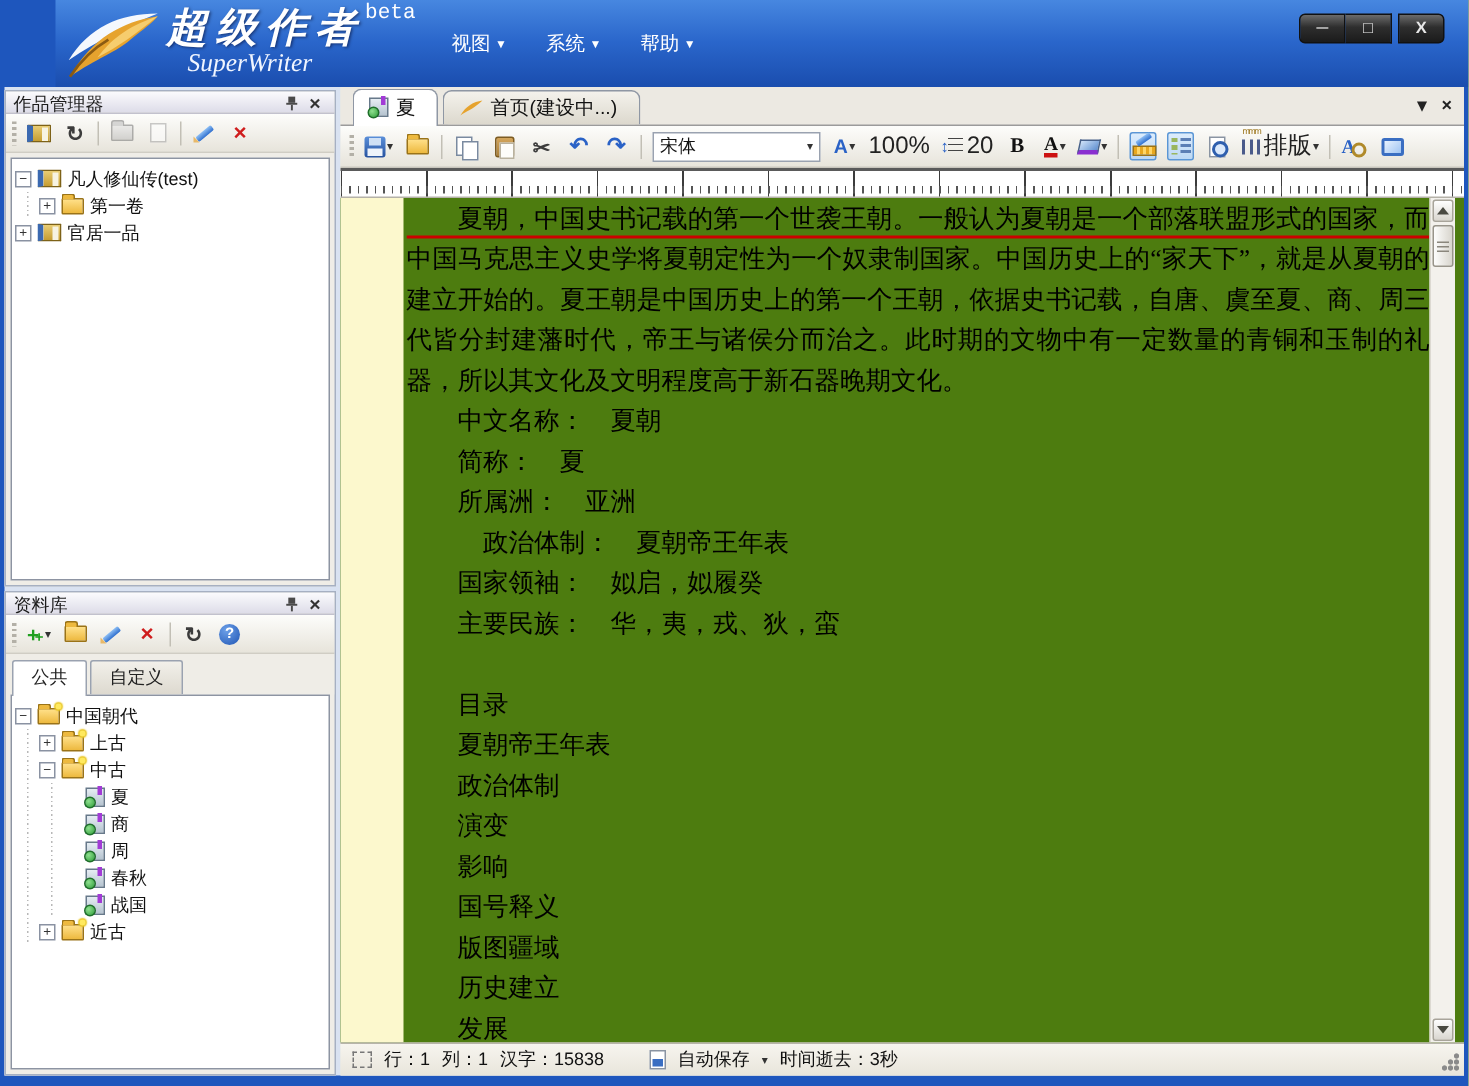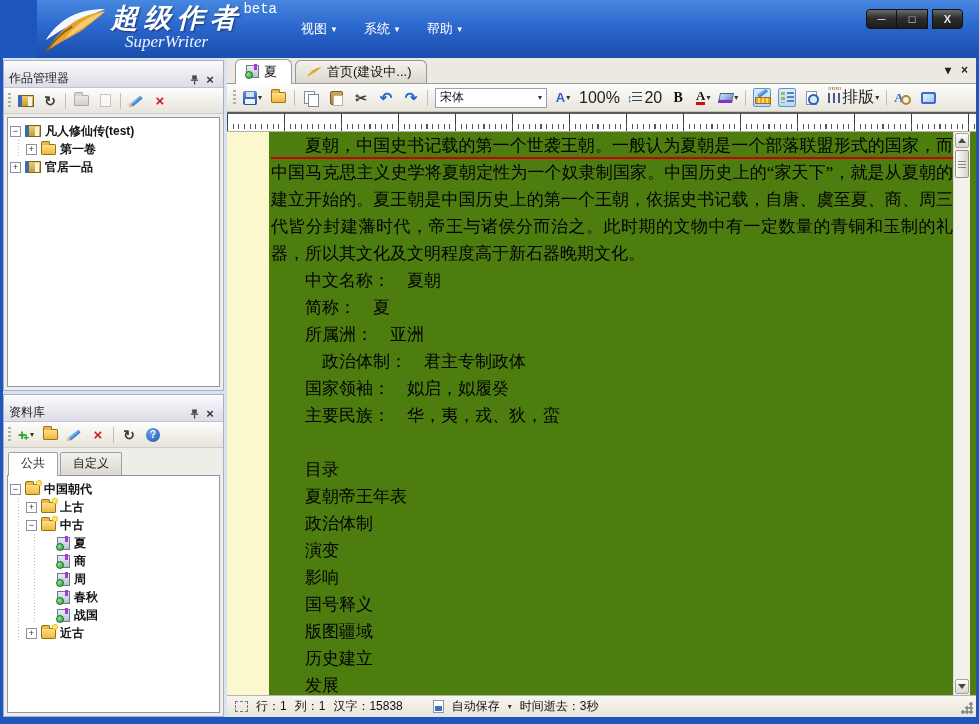--- a/index.html
+++ b/index.html
@@ -29,43 +29,43 @@
 .wbtn.close { margin-left:4px; border-radius:0 4px 4px 0; }
 
 
 .body { position:absolute; left:3px; right:3px; top:58px; bottom:7px; background:#d9e2f1; }
 
 
 .sidebar { position:absolute; left:0; top:2px; bottom:0; width:221px; display:flex; flex-direction:column; gap:3px; }
 .panel { background:#efede7; border:1px solid #a6b0c2; display:flex; flex-direction:column; overflow:hidden; }
 .panel.works { height:331px; }
 .panel.library { flex:1; }
-.ptitle { height:27px; background:linear-gradient(180deg,#fbfbfd,#dddce8); border-bottom:1px solid #c2c1cd;
-  display:flex; align-items:flex-end; padding:0 5px; font-size:12px; color:#1b1b1b; }
+.ptitle { height:15px; background:linear-gradient(180deg,#fbfbfd,#dddce8); border-bottom:1px solid #c2c1cd;
+  display:flex; align-items:flex-start; padding:0 5px; font-size:12px; color:#1b1b1b; }
 .ptitle .sp { flex:1; }
 .pbtn { width:16px; height:15px; display:flex; align-items:center; justify-content:center; cursor:pointer; color:#333; }
 .pbtn.x { font-size:13px; font-weight:bold; }
 .ptoolbar { height:26px; display:flex; align-items:center; gap:6px; padding:0 4px;
   background:linear-gradient(180deg,#fdfdfb,#e7e4db); border-bottom:1px solid #d0cdc4; }
 .grip { width:3px; height:16px; background:repeating-linear-gradient(180deg,#b3b0a7 0 2px,transparent 2px 4px); }
 .tsep { width:1px; height:16px; background:#c2bfb5; }
 .tbtn { min-width:18px; height:19px; display:flex; align-items:center; justify-content:center; cursor:pointer; gap:1px; }
 .tbtn.disabled { filter:grayscale(1); opacity:.55; cursor:default; }
 .red-x { color:#cf1d1d; font-size:15px; font-weight:bold; line-height:14px; }
 .blue-glyph { color:#2a62c6; font-size:15px; font-weight:bold; line-height:14px; }
 .dark-glyph { color:#3c3c3c; font-size:14px; font-weight:bold; line-height:14px; }
 .caret-sm { font-size:8px; color:#333; }
 .tree-box { flex:1; margin:3px; background:#ffffff; border:1px solid #8d94a2; overflow:hidden; padding:4px 2px; }
 .trow { display:flex; align-items:center; height:18px; font-size:12px; color:#111; cursor:pointer; white-space:nowrap; }
 .indent { width:16px; height:18px; background:repeating-linear-gradient(180deg,#b8b8b8 0 1px,transparent 1px 3px);
   background-size:1px 100%; background-position:8px 0; background-repeat:no-repeat; flex:none; }
 .expander { width:11px; height:11px; border:1px solid #8a92a2; background:#fff; font-size:9px; line-height:9px;
   display:flex; align-items:center; justify-content:center; color:#333; margin-right:4px; flex:none; cursor:pointer; }
 .exp-space { width:15px; flex:none; }
-.tlabel { margin-left:4px;font-weight:bold; }
+.tlabel { margin-left:4px; }
 
 
 .icon-folder { width:15px; height:11px; background:linear-gradient(#ffe089,#edb93f); border:1px solid #9a7318;
   border-radius:1px; position:relative; flex:none; }
 .icon-folder::before { content:""; position:absolute; top:-4px; left:-1px; width:7px; height:3px;
   background:#edb93f; border:1px solid #9a7318; border-bottom:none; border-radius:2px 2px 0 0; }
 .icon-folder.spark::after { content:""; position:absolute; right:-2px; top:-4px; width:4px; height:4px;
   background:#ffe95e; box-shadow:0 0 1px 1px #e8c520; border-radius:50%; }
 .icon-book { width:16px; height:12px; background:linear-gradient(#e9cd74,#c69d32); border:1px solid #7d6218;
   border-left:4px solid #3b69b0; border-radius:1px; position:relative; flex:none; }
@@ -510,21 +510,21 @@
       <div class="docwrap">
         <div class="margin-strip"></div>
         <div class="textarea">
           <div class="para">
             <span>夏朝，中国史书记载的第一个世袭王朝。一般认为夏朝是一个部落联盟形式的国家，而中国马克思主义史学将夏朝定性为一个奴隶制国家。中国历史上的“家天下”，就是从夏朝的建立开始的。夏王朝是中国历史上的第一个王朝，依据史书记载，自唐、虞至夏、商、周三代皆分封建藩时代，帝王与诸侯分而治之。此时期的文物中有一定数量的青铜和玉制的礼器，所以其文化及文明程度高于新石器晚期文化。</span>
             <span class="red-underline"></span>
           </div>
           <div class="dline">中文名称：　夏朝</div>
           <div class="dline">简称：　夏</div>
           <div class="dline">所属洲：　亚洲</div>
-          <div class="dline">　政治体制：　君主专制政体</div>
+          <div class="dline">　政治体制：　夏朝帝王年表</div>
           <div class="dline">国家领袖：　姒启，姒履癸</div>
           <div class="dline">主要民族：　华，夷，戎、狄，蛮</div>
           <div class="dline empty"></div>
           <div class="dline">目录</div>
           <div class="dline">夏朝帝王年表</div>
           <div class="dline">政治体制</div>
           <div class="dline">演变</div>
           <div class="dline">影响</div>
           <div class="dline">国号释义</div>
           <div class="dline">版图疆域</div>

